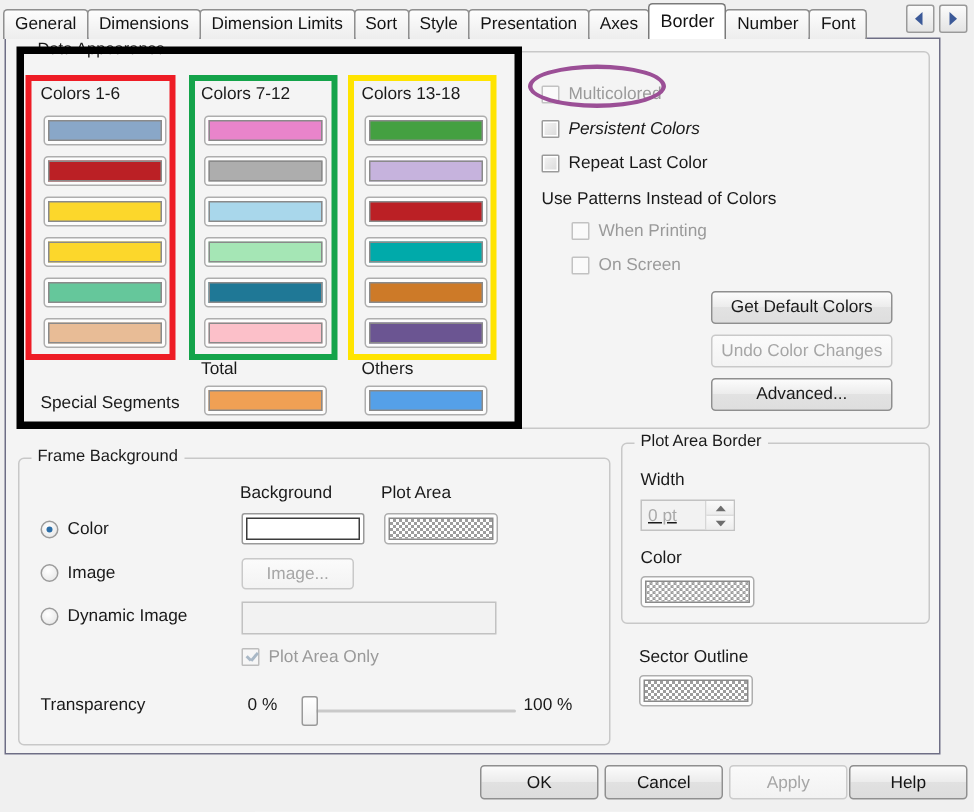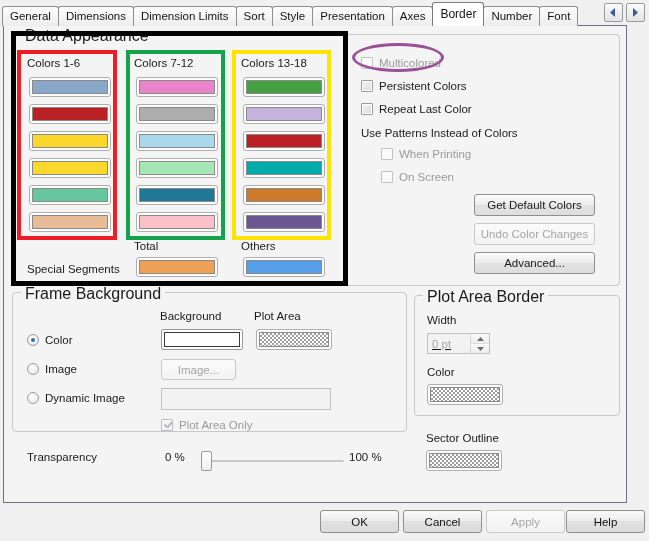--- a/index.html
+++ b/index.html
@@ -63,21 +63,21 @@
   .group{
     position:absolute;
     border:1px solid #c8c8c8;
     border-radius:4px;
     box-sizing:border-box;
   }
   .group > .legend{
     position:absolute;top:-8px;left:8px;
     background:#f4f4f4;
     padding:0 4px;
-    font-size:16px;
+    font-size:11px;
     color:#1a1a1a;
     white-space:nowrap;
   }
 
   
   .anno{position:absolute;box-sizing:border-box;pointer-events:none;}
   .anno-black{border:5px solid #000000;}
   .anno-red{border:4px solid #ee1c25;}
   .anno-green{border:4px solid #14a34a;}
   .anno-yellow{border:4px solid #ffe400;}
@@ -305,21 +305,21 @@
       </div>
     <span class="lbl" style="left:228px;top:205px;">Others</span>
     <div class="swatch" style="left:230px;top:222px;width:82px;height:20px;">
         <i style="background:#55a0e8"></i>
       </div>
 
     <div class="cbrow" style="left:348px;top:22px;">
       <span class="cbox dimbox"></span>
       <span class="lbl dim" style="position:static;">Multicolored</span>
     </div>
-    <div class="cbrow" style="left:348px;top:45px;">
+    <div class="cbrow" style="left:348px;top:45px;font-style:italic;">
       <span class="cbox inner"></span>
       <span class="lbl" style="position:static;">Persistent Colors</span>
     </div>
     <div class="cbrow" style="left:348px;top:68px;">
       <span class="cbox inner"></span>
       <span class="lbl" style="position:static;">Repeat Last Color</span>
     </div>
     <span class="lbl" style="left:348px;top:92px;">Use Patterns Instead of Colors</span>
     <div class="cbrow" style="left:368px;top:113px;">
       <span class="cbox dimbox"></span>
@@ -328,21 +328,21 @@
     <div class="cbrow" style="left:368px;top:136px;">
       <span class="cbox dimbox"></span>
       <span class="lbl dim" style="position:static;">On Screen</span>
     </div>
 
     <div class="btn" style="left:461px;top:159px;width:121px;height:22px;">Get Default Colors</div>
     <div class="btn disabled" style="left:461px;top:188px;width:121px;height:22px;">Undo Color Changes</div>
     <div class="btn" style="left:461px;top:217px;width:121px;height:22px;">Advanced...</div>
   </div>
 
-  <div class="group" style="left:8px;top:266px;width:395px;height:140px;">
+  <div class="group" style="left:8px;top:279px;width:395px;height:192px;">
     <span class="legend">Frame Background</span>
 
     <span class="lbl" style="left:147px;top:17px;">Background</span>
     <span class="lbl" style="left:241px;top:17px;">Plot Area</span>
 
     <div class="whitebox" style="left:148px;top:36px;width:82px;height:21px;">
         <i></i>
       </div>
     <div class="swatch checker" style="left:243px;top:36px;width:76px;height:21px;">
         <i></i>

